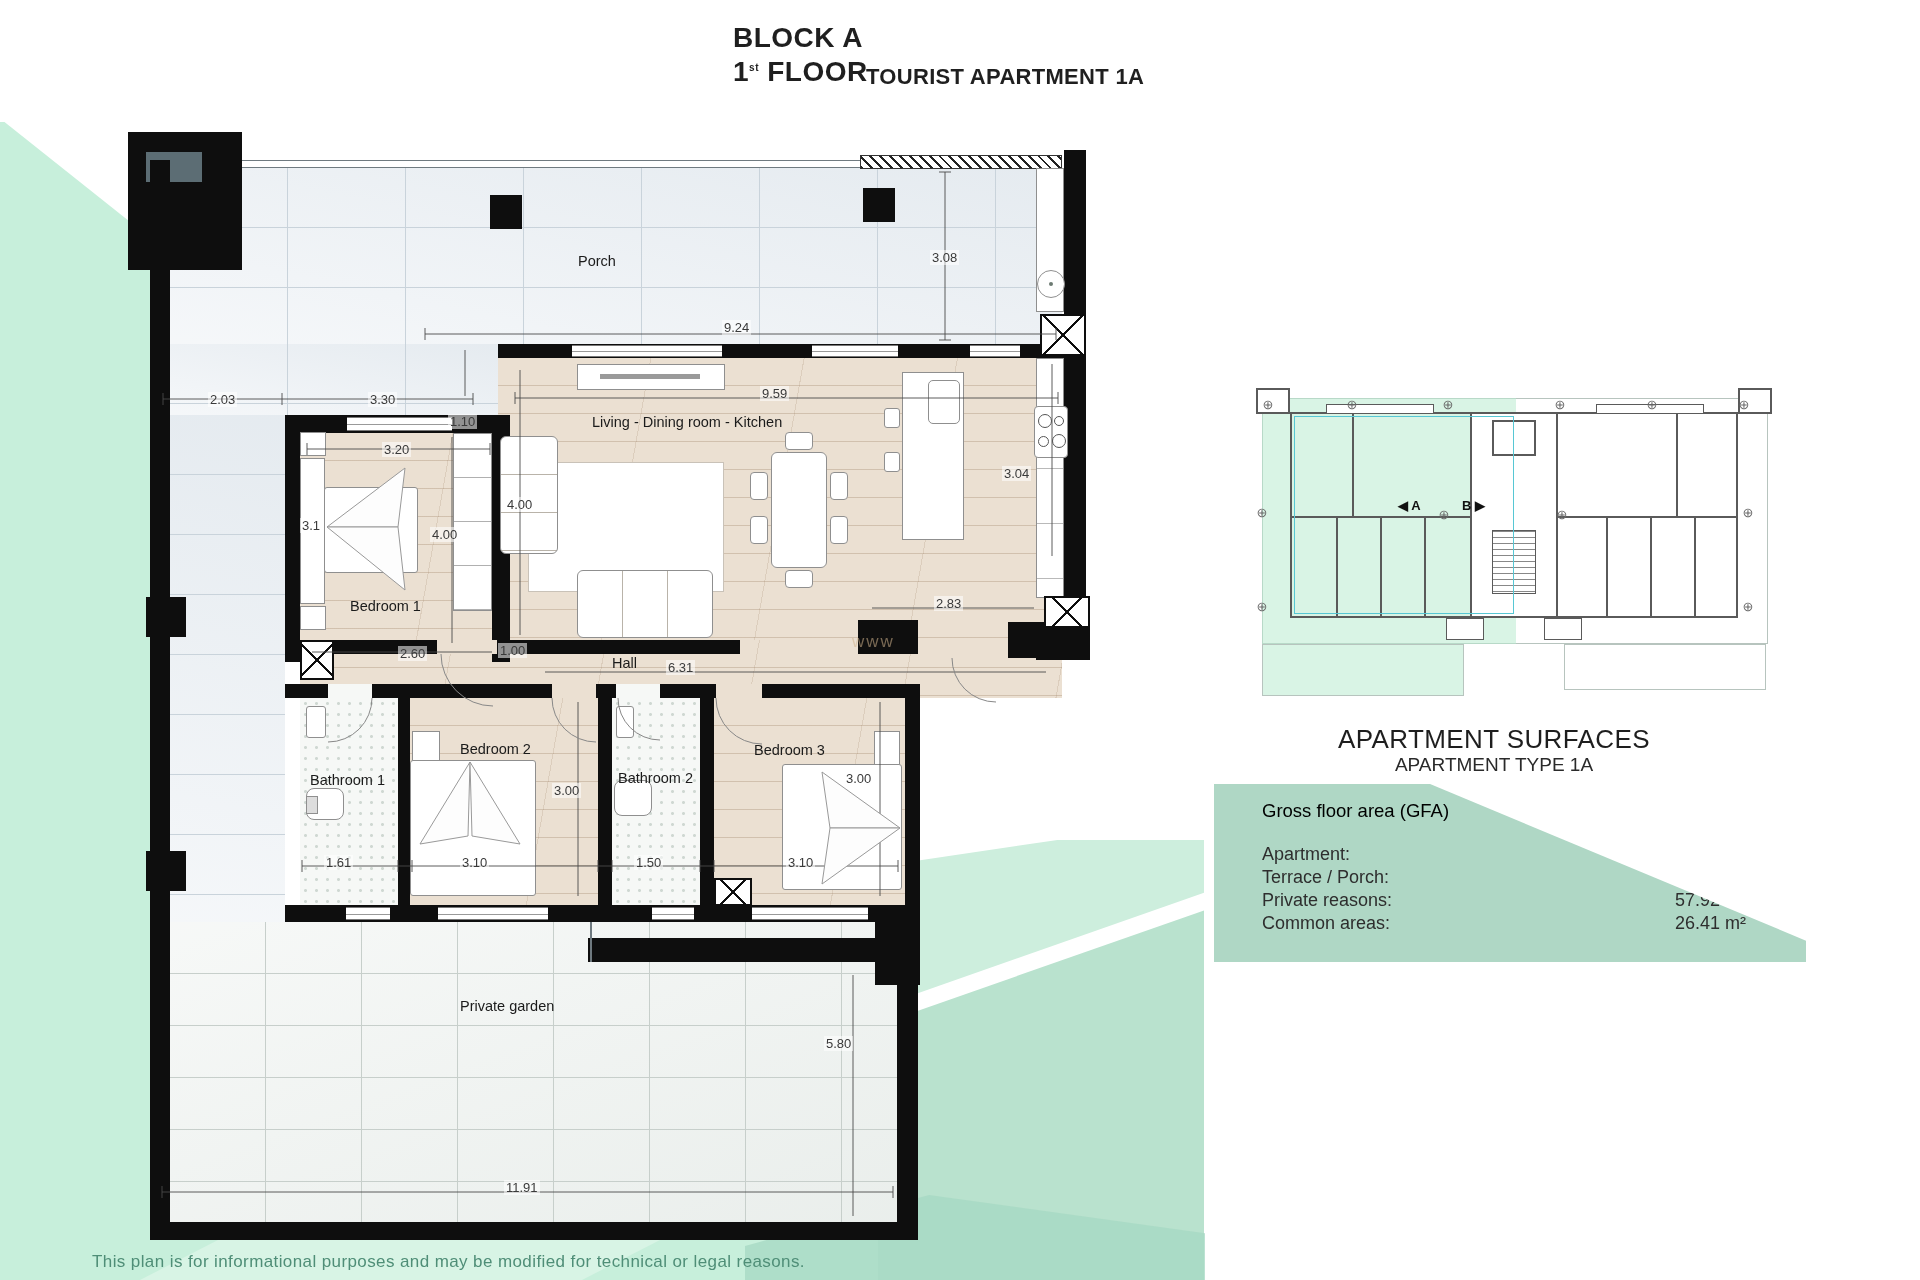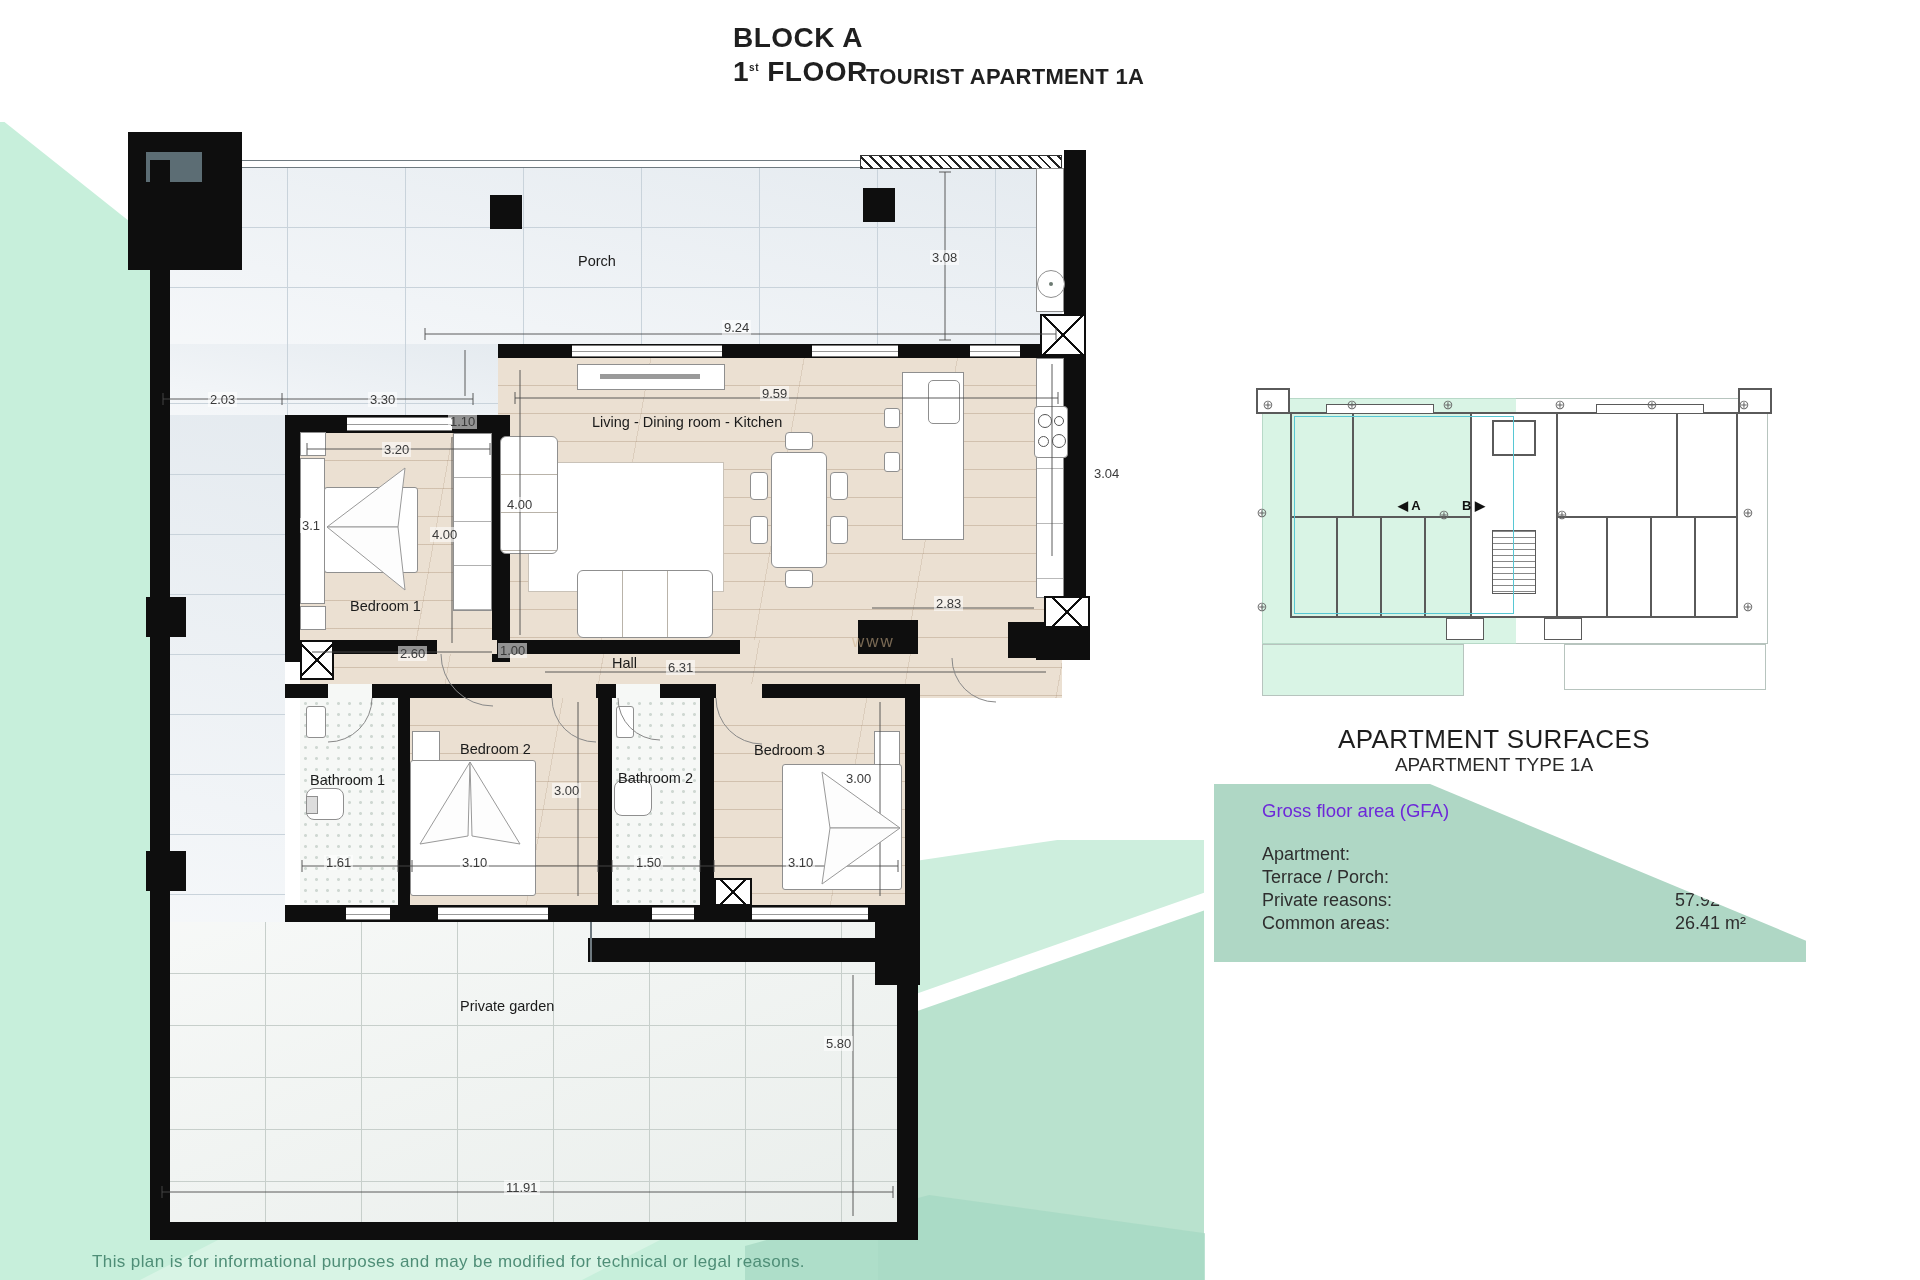--- a/index.html
+++ b/index.html
@@ -40,21 +40,21 @@
   .circleItem{position:absolute;border:1px solid #8f8f8f;border-radius:50%;background:#fff;}
   .circleItem i{position:absolute;left:50%;top:50%;width:4px;height:4px;margin:-2px 0 0 -2px;border-radius:50%;background:#6c7a72;}
   
   .deco{position:absolute;}
   
   #surface-panel{position:absolute;left:1214px;top:784px;width:592px;height:178px;
     clip-path:polygon(0 0,36.5% 0,100% 88%,100% 100%,0 100%);}
   .srow{position:absolute;left:48px;width:516px;height:22px;font-size:18px;color:#2e2e2e;}
   .srow .val{position:absolute;right:32px;top:0;}
   .srow .lab{position:absolute;left:0;top:0;}
-  #gfa-title{position:absolute;left:48px;top:16px;font-size:18.5px;color:#6d28d9;}
+  #gfa-title{position:absolute;left:48px;top:16px;font-size:18.5px;color:#000000;}
   
   .mini-line{position:absolute;background:#5a5a5a;}
   .mini-outline{position:absolute;border:1px solid #b7c4be;box-sizing:border-box;}
   .mini-wall{position:absolute;border:2px solid #5a5a5a;box-sizing:border-box;background:#fff;}
   .marker{position:absolute;font-size:13px;color:#6a6a6a;transform:translate(-50%,-50%);}
   .mini-label{position:absolute;font-size:13px;font-weight:bold;color:#111;white-space:nowrap;}
   .stair{position:absolute;border:1px solid #5a5a5a;box-sizing:border-box;
     background:repeating-linear-gradient(180deg,#888 0 1px,transparent 1px 6px);}
   
   #plan-title{position:absolute;left:733px;top:22px;color:#1f1f1f;}
@@ -251,21 +251,21 @@
       <span class="room-label" style="left: 460px; top: 998px;">Private garden</span>
     </div>
   <div id="dim-labels">
       <span class="dim" style="left: 208px; top: 392px;">2.03</span>
       <span class="dim" style="left: 368px; top: 392px;">3.30</span>
       <span class="dim" style="left: 448px; top: 374px; margin-top: 40px;">1.10</span>
       <span class="dim" style="left: 722px; top: 320px;">9.24</span>
       <span class="dim" style="left: 930px; top: 250px;">3.08</span>
       <span class="dim" style="left: 760px; top: 386px;">9.59</span>
       <span class="dim" style="left: 505px; top: 497px;">4.00</span>
-      <span class="dim" style="left: 1092px; top: 466px;">3.04</span>
+      <span class="dim" style="left: 1002px; top: 466px;">3.04</span>
       <span class="dim" style="left: 934px; top: 596px;">2.83</span>
       <span class="dim" style="left: 382px; top: 442px;">3.20</span>
       <span class="dim" style="left: 300px; top: 518px;">3.1</span>
       <span class="dim" style="left: 430px; top: 527px;">4.00</span>
       <span class="dim" style="left: 398px; top: 646px;">2.60</span>
       <span class="dim" style="left: 498px; top: 643px;">1.00</span>
       <span class="dim" style="left: 666px; top: 660px;">6.31</span>
       <span class="dim" style="left: 324px; top: 855px;">1.61</span>
       <span class="dim" style="left: 460px; top: 855px;">3.10</span>
       <span class="dim" style="left: 552px; top: 783px;">3.00</span>

